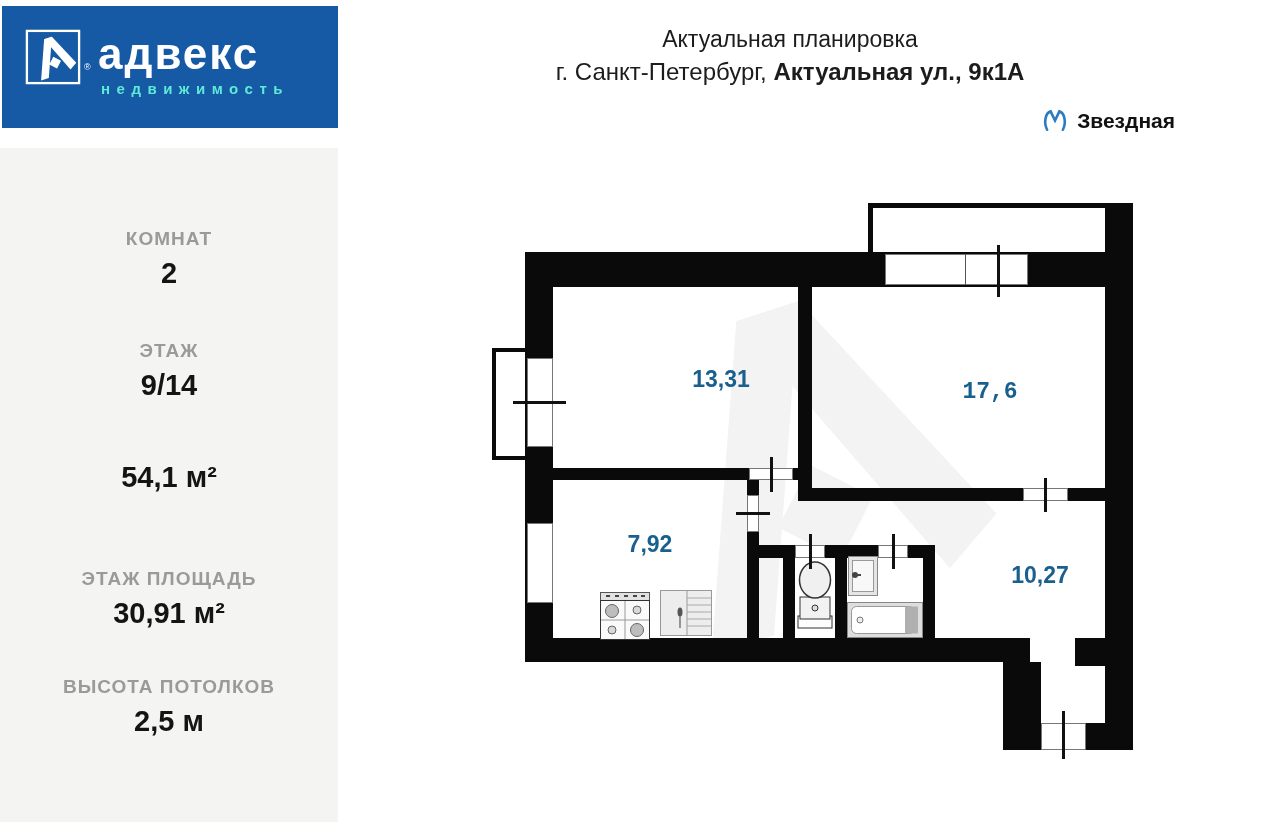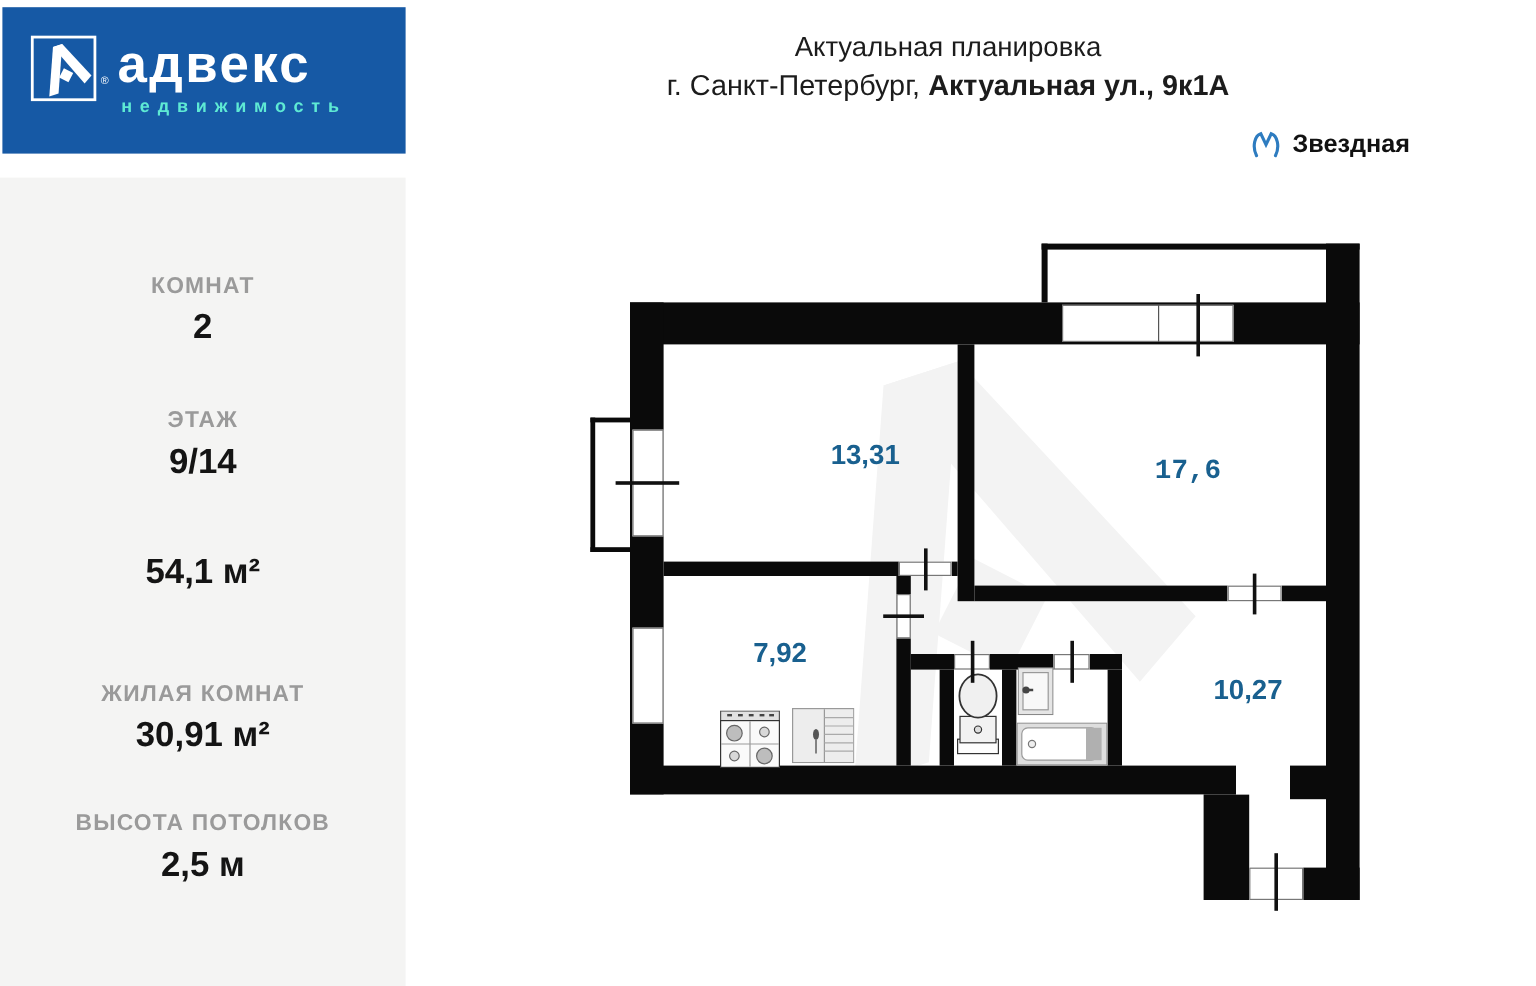--- a/index.html
+++ b/index.html
@@ -73,21 +73,21 @@
     <div class="vl">2</div>
   </div>
   <div class="stat" style="top:192px">
     <div class="lb">ЭТАЖ</div>
     <div class="vl">9/14</div>
   </div>
   <div class="stat" style="top:306px">
     <div class="vl">54,1 м²</div>
   </div>
   <div class="stat" style="top:420px">
-    <div class="lb">ЖИЛАЯ КОМНАТ</div>
+    <div class="lb">ЭТАЖ ПЛОЩАДЬ</div>
     <div class="vl">30,91 м²</div>
   </div>
   <div class="stat" style="top:528px">
     <div class="lb">ВЫСОТА ПОТОЛКОВ</div>
     <div class="vl">2,5 м</div>
   </div>
 </div>
 
 <div class="abs plan">
 

